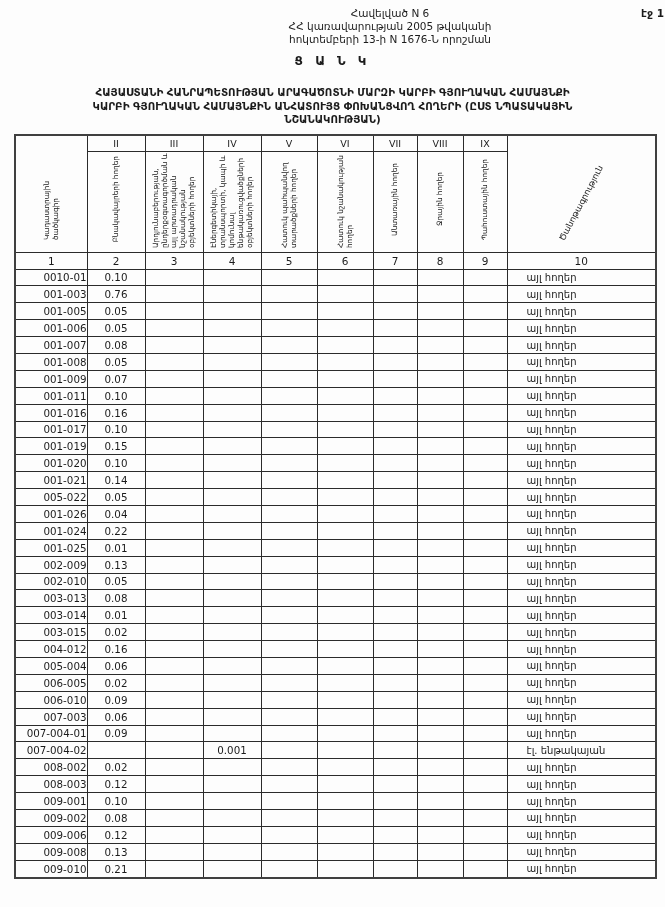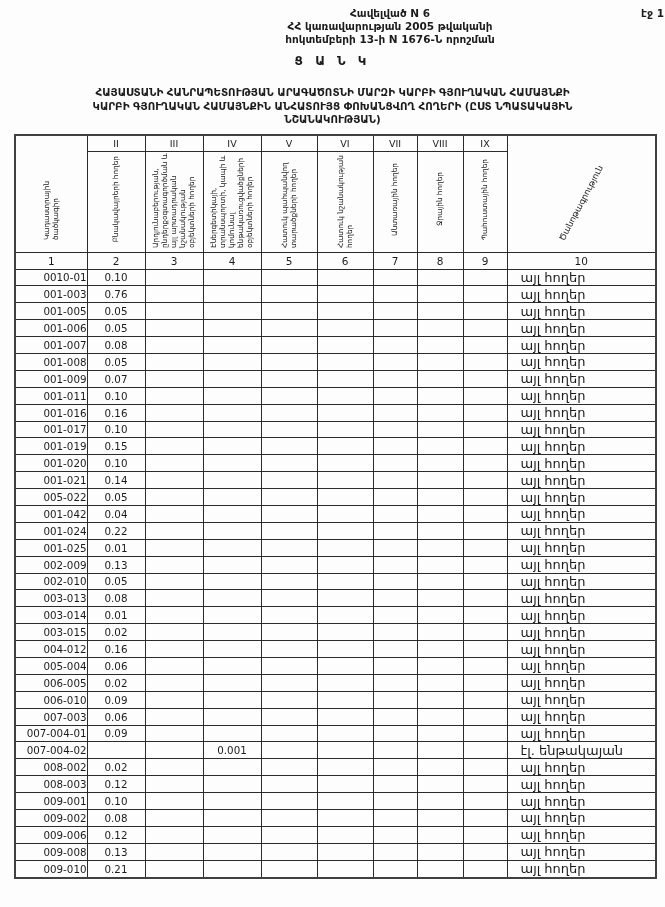--- a/index.html
+++ b/index.html
@@ -7,21 +7,21 @@
     width:665px;height:907px;
     background:#fdfdfd;
     font-family:"DejaVu Sans",sans-serif;
     color:#1b1b1b;
     position:relative;
     overflow:hidden;
   }
   .topbar{position:relative;padding-top:7px;}
   .appendix-block{
     margin-left:225px;width:330px;text-align:center;
-    font-weight:bold;font-size:10.5px;line-height:1.25;
+    font-weight:normal;font-size:10.5px;line-height:1.25;
   }
   .page-label{position:absolute;top:7px;right:1px;font-weight:bold;font-size:10.5px;}
   .title-block{text-align:center;margin-top:8px;font-weight:bold;}
   .title-heading{font-size:12px;letter-spacing:4px;margin-bottom:18px;}
   .title-line{font-size:10.3px;line-height:1.3;}
   table.doc{
     border-collapse:collapse;
     margin:7px auto 0 14px;
     table-layout:fixed;
     width:641px;
@@ -48,21 +48,21 @@
   .note-head{position:relative;}
   .note-head .dtxt{
     position:absolute;left:50%;top:58%;
     transform:translate(-50%,-50%) rotate(-62deg);
     font-size:8.5px;white-space:nowrap;
   }
   .colnum{height:16px;font-size:10.5px;font-weight:bold;text-align:center;vertical-align:middle;}
   tbody td{height:15.9px;font-size:10.3px;vertical-align:middle;}
   tbody td.code{text-align:right;padding-left:3px;}
   tbody td.val{text-align:center;}
-  tbody td.note{text-align:left;padding-left:13px;font-size:13px;}
+  tbody td.note{text-align:left;padding-left:19px;font-size:10px;}
   col.c-code{width:72px;}
   col.c-2{width:58px;}  col.c-3{width:58px;}  col.c-4{width:58px;}
   col.c-5{width:56px;}  col.c-6{width:56px;}
   col.c-7{width:44px;}  col.c-8{width:46px;}  col.c-9{width:44px;}
   col.c-note{width:149px;}
 </style>
 </head>
 <body>
 
 <div class="topbar">
@@ -313,21 +313,21 @@
         <td class="val"></td>
         <td class="val"></td>
         <td class="val"></td>
         <td class="val"></td>
         <td class="val"></td>
         <td class="val"></td>
         <td class="val"></td>
         <td class="note">այլ հողեր</td>
       </tr>
       <tr>
-        <td class="code">001-042</td>
+        <td class="code">001-026</td>
         <td class="val">0.04</td>
         <td class="val"></td>
         <td class="val"></td>
         <td class="val"></td>
         <td class="val"></td>
         <td class="val"></td>
         <td class="val"></td>
         <td class="val"></td>
         <td class="note">այլ հողեր</td>
       </tr>

